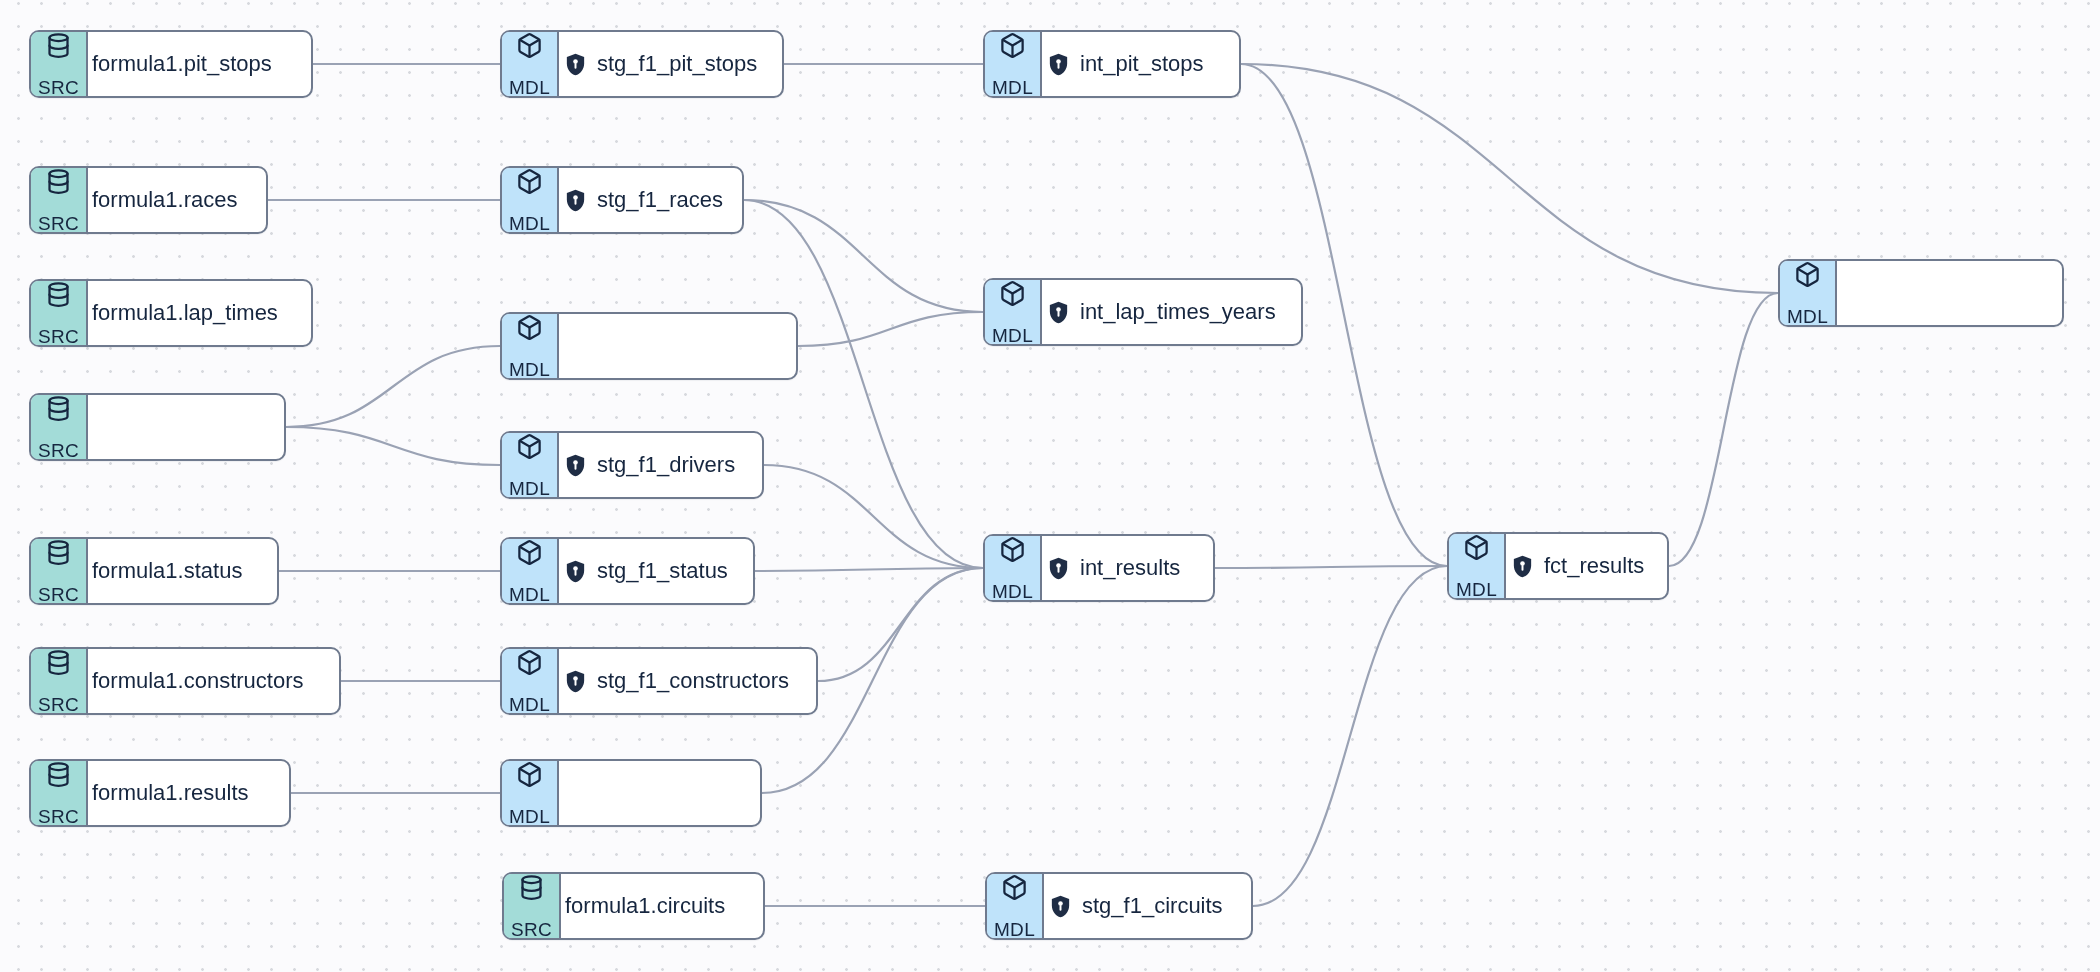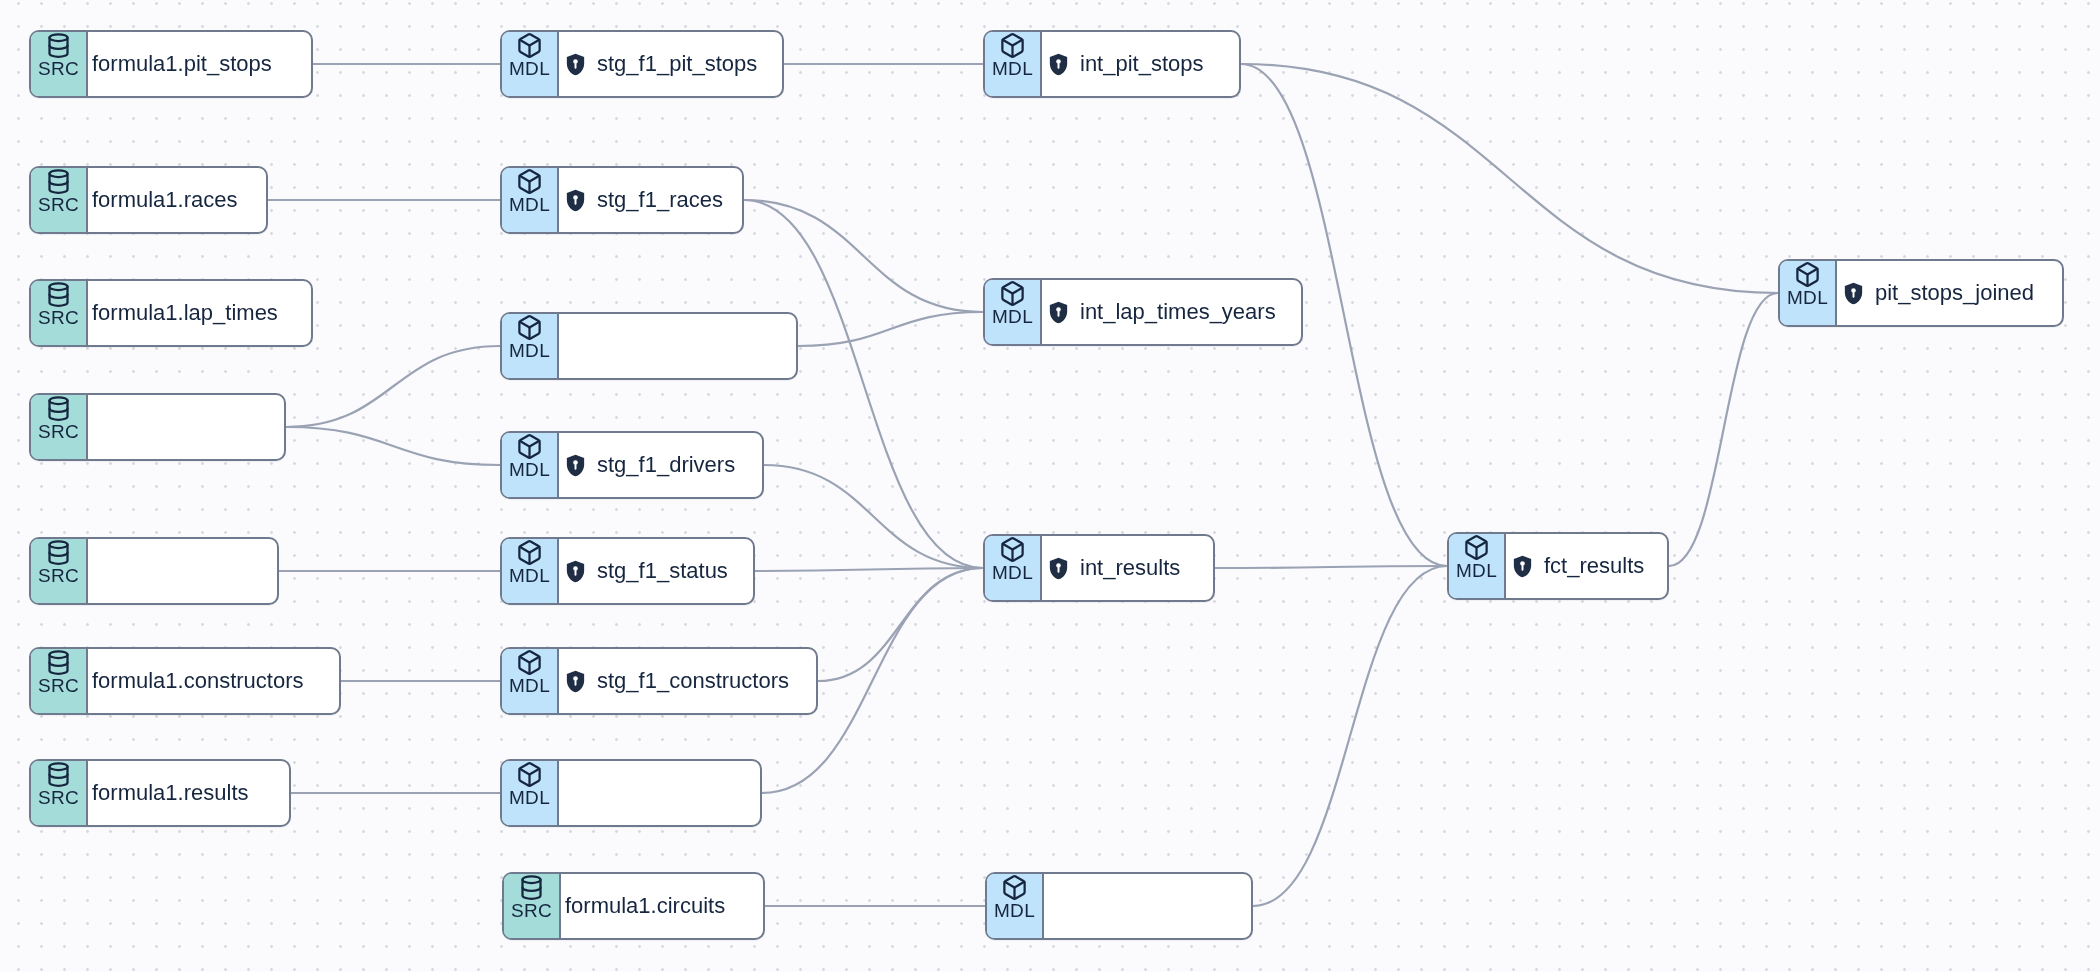--- a/index.html
+++ b/index.html
@@ -14,21 +14,21 @@
   svg.edge-layer path { fill:none; stroke: var(--edge,#9aa2b4); stroke-width:2.2px; }
   .node {
     position:absolute; display:flex; box-sizing:border-box;
     background: var(--nodebg,#ffffff);
     border:2px solid var(--border,#6f7a8e); border-radius:10px;
     box-shadow: 0 1px 1px rgba(40,50,70,0.06);
   }
   .badge {
     flex:0 0 55px; width:55px; border-right:2px solid var(--border,#6f7a8e);
     border-radius:7px 0 0 7px;
-    display:flex; flex-direction:column; align-items:center; justify-content:flex-start; gap:0;
+    display:flex; flex-direction:column; align-items:center; justify-content:flex-start; gap:19px;
   }
   .badge.src { background: var(--srcbg,#a3dcd8); }
   .badge.mdl { background: var(--mdlbg,#bfe3fa); }
   .badge svg { width:27px; height:27px; display:block; }
   .badge .kind { font-size:19px; font-weight:500; color:var(--ink,#16263f); line-height:1; letter-spacing:.3px; }
   .nbody { flex:1 1 auto; display:flex; align-items:center; padding:0 16px 0 4px; gap:9px; min-width:0; }
   .shield { flex:0 0 auto; width:25px; height:25px; }
   .shield svg { width:25px; height:25px; display:block; }
   .label { font-size:22px; font-weight:500; color:var(--ink,#16263f); white-space:nowrap; }
 </style>
@@ -121,20 +121,23 @@
       <div class="badge src">
         <span>
           <svg viewBox="0 0 24 24" fill="none" stroke="#16263f" stroke-width="2" stroke-linecap="round" stroke-linejoin="round">
             <ellipse cx="12" cy="5" rx="8" ry="3"></ellipse>
             <path d="M20 12c0 1.66-3.58 3-8 3s-8-1.34-8-3"></path>
             <path d="M4 5v14c0 1.66 3.58 3 8 3s8-1.34 8-3V5"></path>
           </svg>
         </span>
         <span class="kind">SRC</span>
       </div>
+      <div class="nbody">
+        <span class="label">formula1.status</span>
+      </div>
     </div>
     <div class="node" style="left: 29px; top: 647px; width: 312px; height: 68px;">
       <div class="badge src">
         <span>
           <svg viewBox="0 0 24 24" fill="none" stroke="#16263f" stroke-width="2" stroke-linecap="round" stroke-linejoin="round">
             <ellipse cx="12" cy="5" rx="8" ry="3"></ellipse>
             <path d="M20 12c0 1.66-3.58 3-8 3s-8-1.34-8-3"></path>
             <path d="M4 5v14c0 1.66 3.58 3 8 3s8-1.34 8-3V5"></path>
           </svg>
         </span>
@@ -312,20 +315,30 @@
       <div class="badge mdl">
         <span>
           <svg viewBox="0 0 24 24" fill="none" stroke="#16263f" stroke-width="2" stroke-linecap="round" stroke-linejoin="round">
             <path d="M21 16V8a2 2 0 0 0-1-1.73l-7-4a2 2 0 0 0-2 0l-7 4A2 2 0 0 0 3 8v8a2 2 0 0 0 1 1.73l7 4a2 2 0 0 0 2 0l7-4A2 2 0 0 0 21 16z"></path>
             <polyline points="3.27 6.96 12 12.01 20.73 6.96"></polyline>
             <line x1="12" y1="22.08" x2="12" y2="12"></line>
           </svg>
         </span>
         <span class="kind">MDL</span>
       </div>
+      <div class="nbody">
+        <span class="shield">
+          <svg viewBox="0 0 24 24">
+            <path fill="#1f2d45" d="M12 1.6l8.3 3.1v6.3c0 5.2-3.5 10-8.3 11.4C7.2 21 3.7 16.2 3.7 11V4.7z"></path>
+            <circle fill="#ffffff" cx="12" cy="9.1" r="2.2"></circle>
+            <rect fill="#ffffff" x="11.05" y="10.6" width="1.9" height="5.4" rx="0.95"></rect>
+          </svg>
+        </span>
+        <span class="label">stg_f1_circuits</span>
+      </div>
     </div>
     <div class="node" style="left: 983px; top: 30px; width: 258px; height: 68px;">
       <div class="badge mdl">
         <span>
           <svg viewBox="0 0 24 24" fill="none" stroke="#16263f" stroke-width="2" stroke-linecap="round" stroke-linejoin="round">
             <path d="M21 16V8a2 2 0 0 0-1-1.73l-7-4a2 2 0 0 0-2 0l-7 4A2 2 0 0 0 3 8v8a2 2 0 0 0 1 1.73l7 4a2 2 0 0 0 2 0l7-4A2 2 0 0 0 21 16z"></path>
             <polyline points="3.27 6.96 12 12.01 20.73 6.96"></polyline>
             <line x1="12" y1="22.08" x2="12" y2="12"></line>
           </svg>
         </span>
@@ -411,25 +424,15 @@
     <div class="node" style="left: 1778px; top: 259px; width: 286px; height: 68px;">
       <div class="badge mdl">
         <span>
           <svg viewBox="0 0 24 24" fill="none" stroke="#16263f" stroke-width="2" stroke-linecap="round" stroke-linejoin="round">
             <path d="M21 16V8a2 2 0 0 0-1-1.73l-7-4a2 2 0 0 0-2 0l-7 4A2 2 0 0 0 3 8v8a2 2 0 0 0 1 1.73l7 4a2 2 0 0 0 2 0l7-4A2 2 0 0 0 21 16z"></path>
             <polyline points="3.27 6.96 12 12.01 20.73 6.96"></polyline>
             <line x1="12" y1="22.08" x2="12" y2="12"></line>
           </svg>
         </span>
         <span class="kind">MDL</span>
-      </div>
-      <div class="nbody">
-        <span class="shield">
-          <svg viewBox="0 0 24 24">
-            <path fill="#1f2d45" d="M12 1.6l8.3 3.1v6.3c0 5.2-3.5 10-8.3 11.4C7.2 21 3.7 16.2 3.7 11V4.7z"></path>
-            <circle fill="#ffffff" cx="12" cy="9.1" r="2.2"></circle>
-            <rect fill="#ffffff" x="11.05" y="10.6" width="1.9" height="5.4" rx="0.95"></rect>
-          </svg>
-        </span>
-        <span class="label">pit_stops_joined</span>
       </div>
     </div>
   </div>
 
 </body></html>

